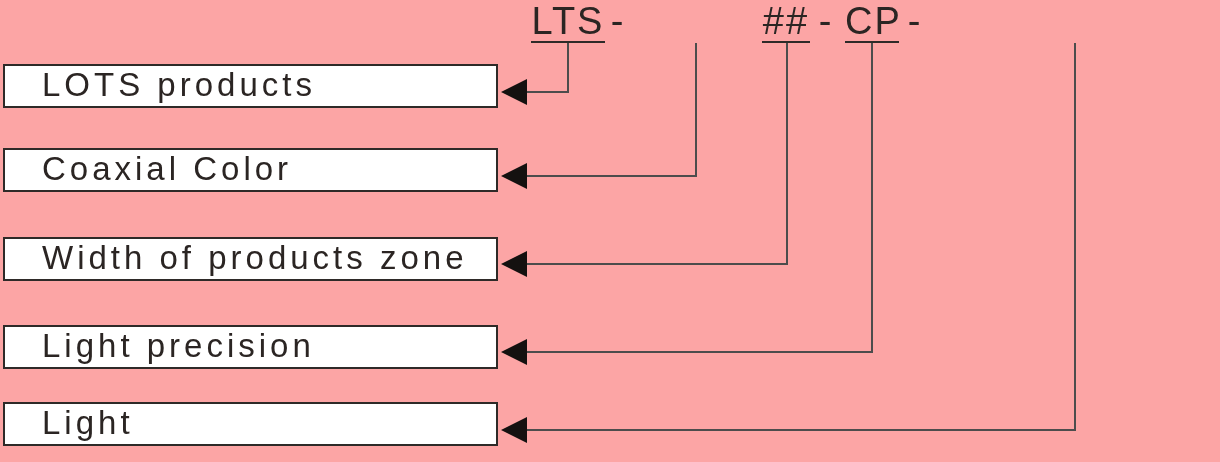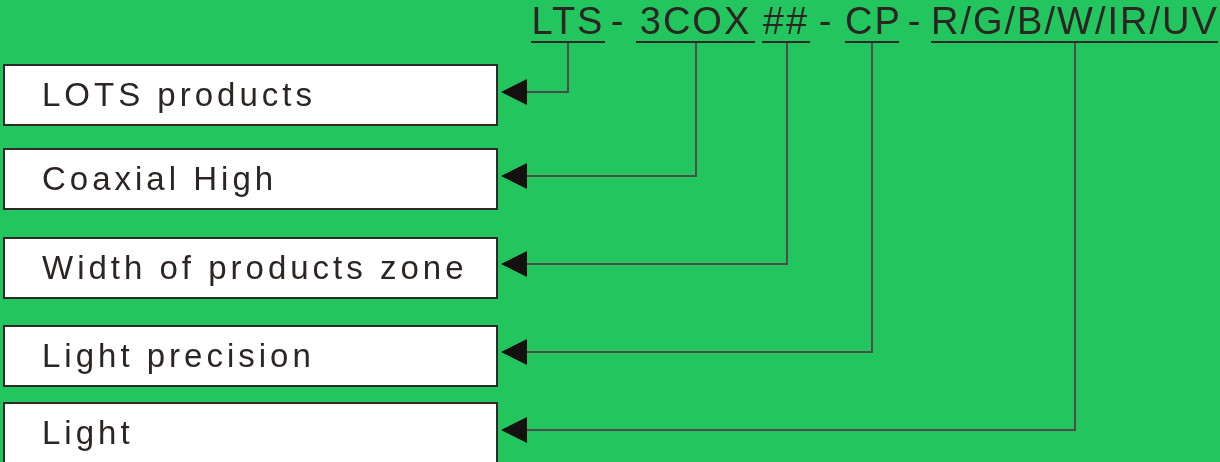--- a/index.html
+++ b/index.html
@@ -1,20 +1,20 @@
 <!DOCTYPE html>
 <html><head>
 <meta charset="utf-8">
 <style>
   html, body { margin: 0; padding: 0; background: #ffffff; }
   .stage {
     position: relative;
     width: 1220px;
     height: 462px;
-    background: #22c55e;
+    background: #fca5a5;
     font-family: "Liberation Sans", sans-serif;
     color: #2b2523;
     overflow: hidden;
   }
 
   
   .seg, .hy {
     position: absolute;
     top: 3px;
     height: 38px;
@@ -25,26 +25,26 @@
     white-space: pre;
     color: #2b2523;
   }
   .seg { border-bottom: 2px solid #2e2a28; }
 
   
   .box {
     position: absolute;
     left: 3px;
     width: 495px;
-    height: 62px;
+    height: 44px;
     box-sizing: border-box;
     border: 2px solid #2e2a28;
     background: #ffffff;
     display: flex;
-    align-items: center;
+    align-items: flex-start;
   }
   .box-label {
     padding-left: 37px;
     font-size: 33px;
     letter-spacing: 4px;
     white-space: pre;
     color: #2b2523;
   }
 
   
@@ -67,39 +67,37 @@
     border-right: 26px solid #141110;
   }
 </style>
 </head>
 <body>
 
 <div class="stage">
 
   <span class="seg" style="left:531px; width:74px">LTS</span>
   <span class="hy" style="left:604px; width:28px">-</span>
-  <span class="seg" style="left:636px; width:119px">3COX</span>
   <span class="seg" style="left:762px; width:48px">##</span>
   <span class="hy" style="left:812px; width:28px">-</span>
   <span class="seg" style="left:845px; width:54px">CP</span>
   <span class="hy" style="left:901px; width:28px">-</span>
-  <span class="seg" style="left:931px; width:287px">R/G/B/W/IR/UV</span>
 
   <div class="row">
     <div class="box" style="top:64px">
       <span class="box-label">LOTS products</span>
     </div>
     <div class="vline" style="left:567px; top:43px; height:50px"></div>
     <div class="hline" style="left:524px; top:91px; width:45px"></div>
     <div class="arrow" style="left:501px; top:79px"></div>
   </div>
 
   <div class="row">
     <div class="box" style="top:148px">
-      <span class="box-label">Coaxial High</span>
+      <span class="box-label">Coaxial Color</span>
     </div>
     <div class="vline" style="left:695px; top:43px; height:134px"></div>
     <div class="hline" style="left:524px; top:175px; width:173px"></div>
     <div class="arrow" style="left:501px; top:163px"></div>
   </div>
 
   <div class="row">
     <div class="box" style="top:237px">
       <span class="box-label">Width of products zone</span>
     </div>

